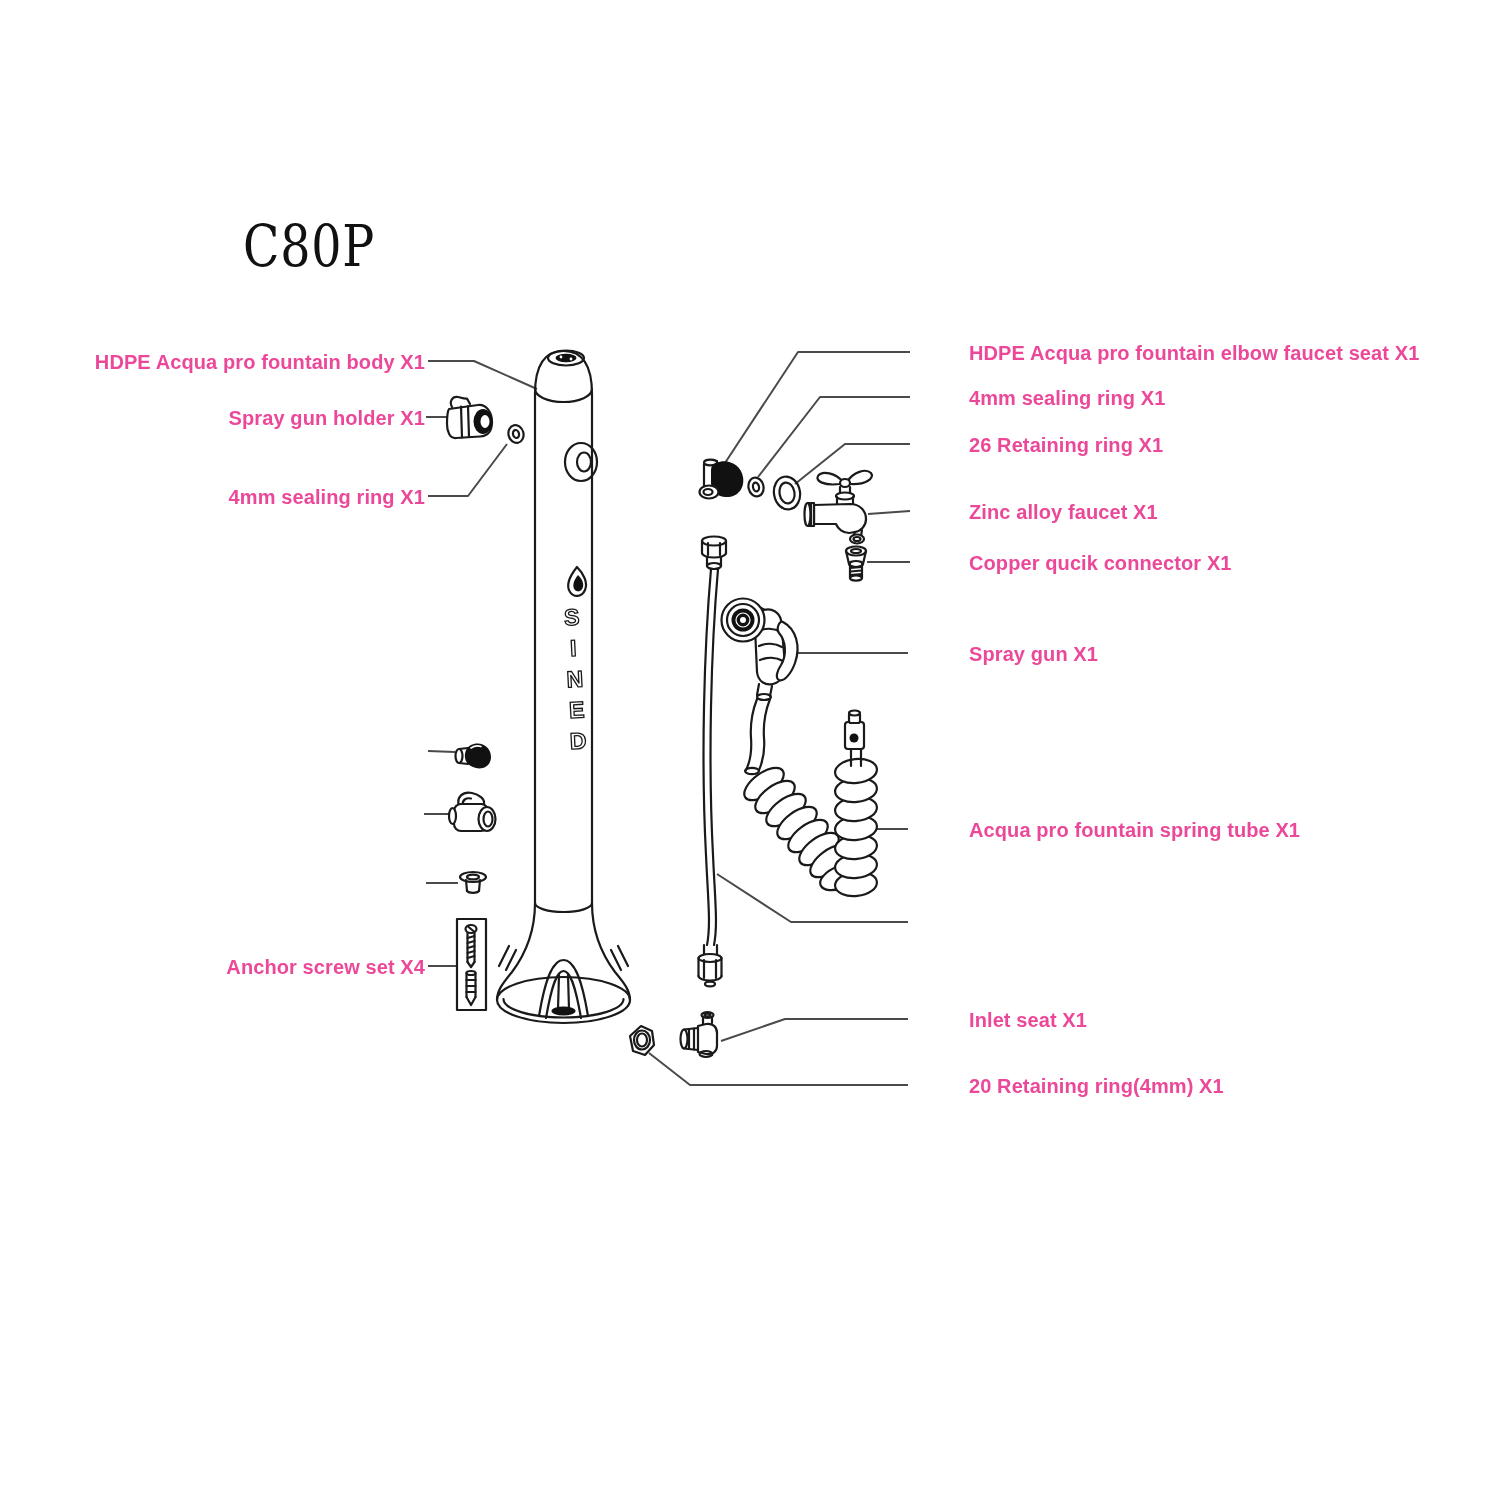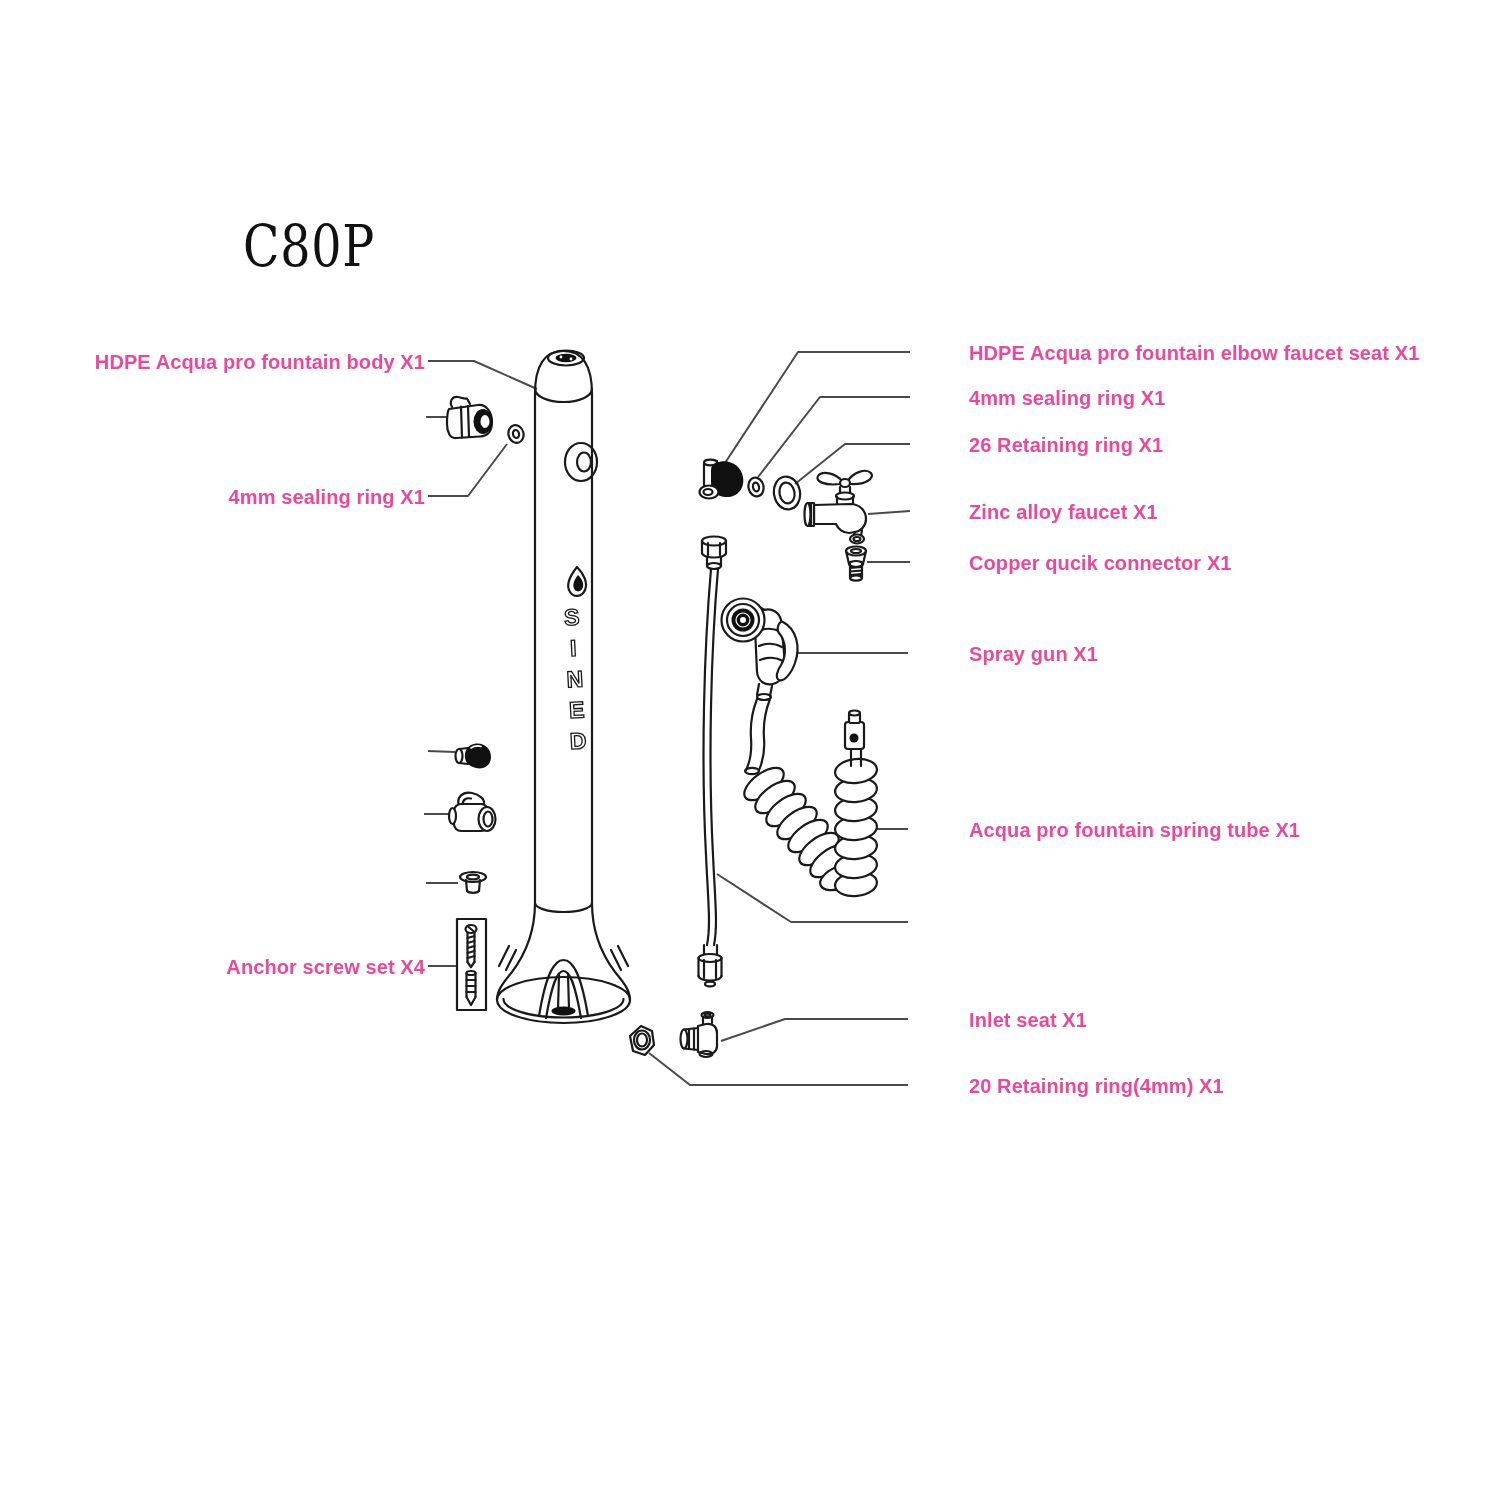--- a/index.html
+++ b/index.html
@@ -257,20 +257,21 @@
       <polygon class="sf" points="641,1026 652,1031 654,1045 645,1055 633,1051 630,1036" stroke-width="2.6"></polygon>
       <ellipse class="s" cx="642" cy="1040" rx="8" ry="9.5" stroke-width="2.4"></ellipse>
       <ellipse class="s" cx="642" cy="1040" rx="5" ry="6.5" stroke-width="1.6"></ellipse>
     </g>
   </svg>
 
   <div id="diagram-title">C80P</div>
   <div id="brand-logo">SINED</div>
 
   <div class="part-label left-label" style="top:350px">HDPE Acqua pro fountain body X1</div>
+  <div class="part-label left-label" style="top:406px">Spray gun holder X1</div>
   <div class="part-label left-label" style="top:485px">4mm sealing ring X1</div>
   <div class="part-label left-label" style="top:955px">Anchor screw set X4</div>
 
   <div class="part-label right-label" style="top:341px">HDPE Acqua pro fountain elbow faucet seat X1</div>
   <div class="part-label right-label" style="top:386px">4mm sealing ring X1</div>
   <div class="part-label right-label" style="top:433px">26 Retaining ring X1</div>
   <div class="part-label right-label" style="top:500px">Zinc alloy faucet X1</div>
   <div class="part-label right-label" style="top:551px">Copper qucik connector X1</div>
   <div class="part-label right-label" style="top:642px">Spray gun X1</div>
   <div class="part-label right-label" style="top:818px">Acqua pro fountain spring tube X1</div>

